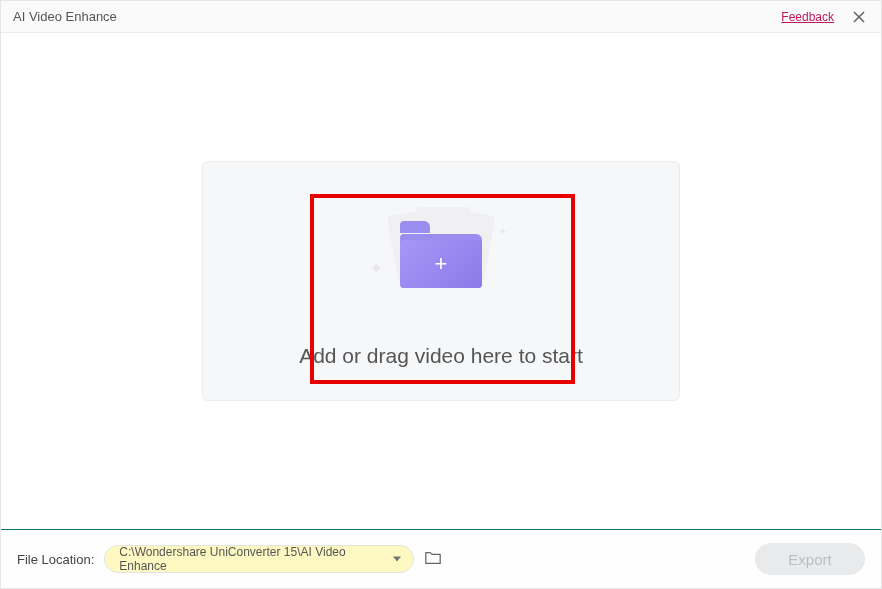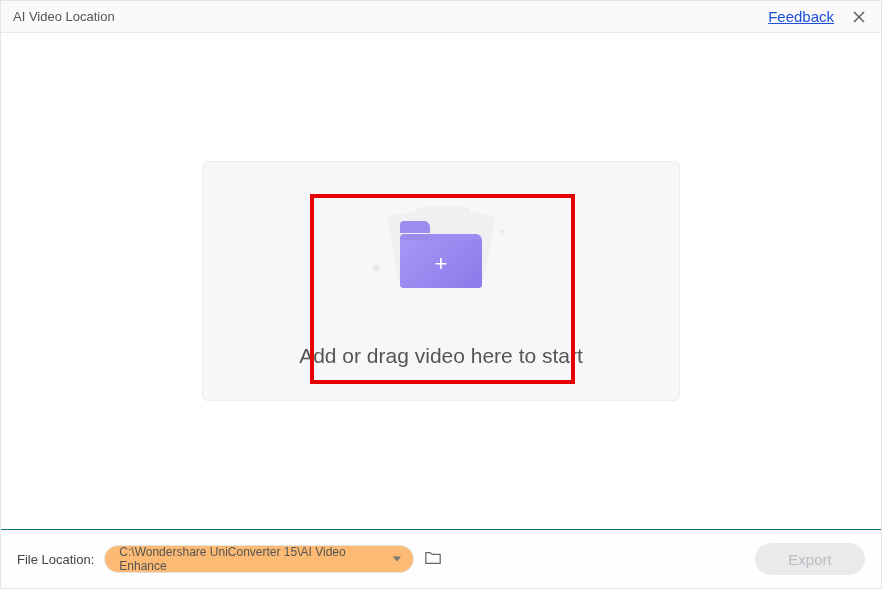--- a/index.html
+++ b/index.html
@@ -32,22 +32,22 @@
       font-size: 13px;
       color: #555;
       flex: 1;
     }
     .titlebar-right {
       display: flex;
       align-items: center;
       gap: 15px;
     }
     .feedback {
-      font-size: 15px;
-      color: #1d4ed8;
+      font-size: 12px;
+      color: #be185d;
       text-decoration: underline;
       cursor: pointer;
     }
     .close-btn {
       width: 20px;
       height: 20px;
       display: flex;
       align-items: center;
       justify-content: center;
       cursor: pointer;
@@ -182,21 +182,21 @@
       color: #444;
     }
     .path-select {
       width: 310px;
       height: 28px;
       border: 1px solid #e3e3e3;
       border-radius: 14px;
       padding: 0 30px 0 14px;
       font-size: 12px;
       color: #555;
-      background: #fdba74;
+      background: #fef9c3;
       display: flex;
       align-items: center;
       position: relative;
       cursor: pointer;
     }
     .path-select .caret {
       position: absolute;
       right: 12px;
       top: 50%;
       transform: translateY(-50%);
@@ -225,21 +225,21 @@
       align-items: center;
       justify-content: center;
       cursor: not-allowed;
     }
   </style>
 </head>
 <body>
 
 <div class="window">
   <div class="titlebar">
-    <div class="title">AI Video Location</div>
+    <div class="title">AI Video Enhance</div>
     <div class="titlebar-right">
       <a class="feedback">Feedback</a>
       <div class="close-btn">
         <svg viewBox="0 0 14 14">
           <line x1="2" y1="2" x2="12" y2="12" stroke="currentColor" stroke-width="1.6"></line>
           <line x1="12" y1="2" x2="2" y2="12" stroke="currentColor" stroke-width="1.6"></line>
         </svg>
       </div>
     </div>
   </div>

